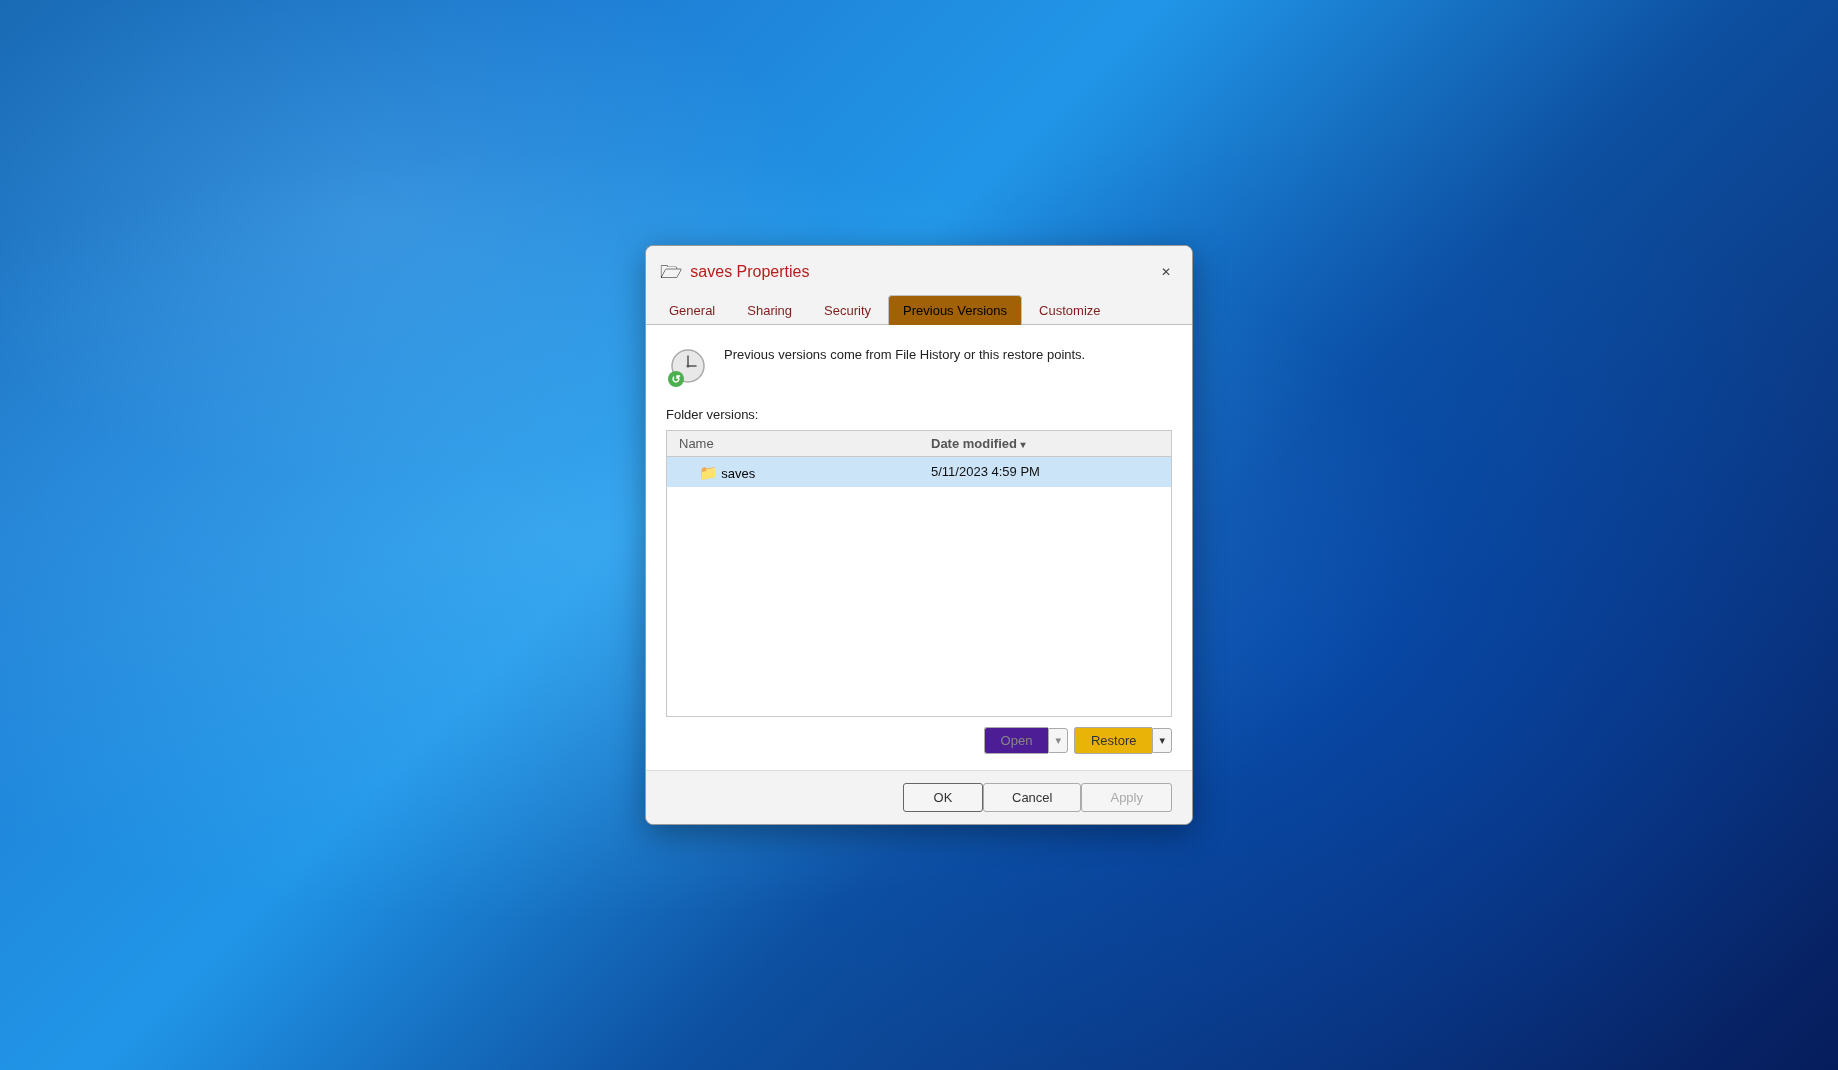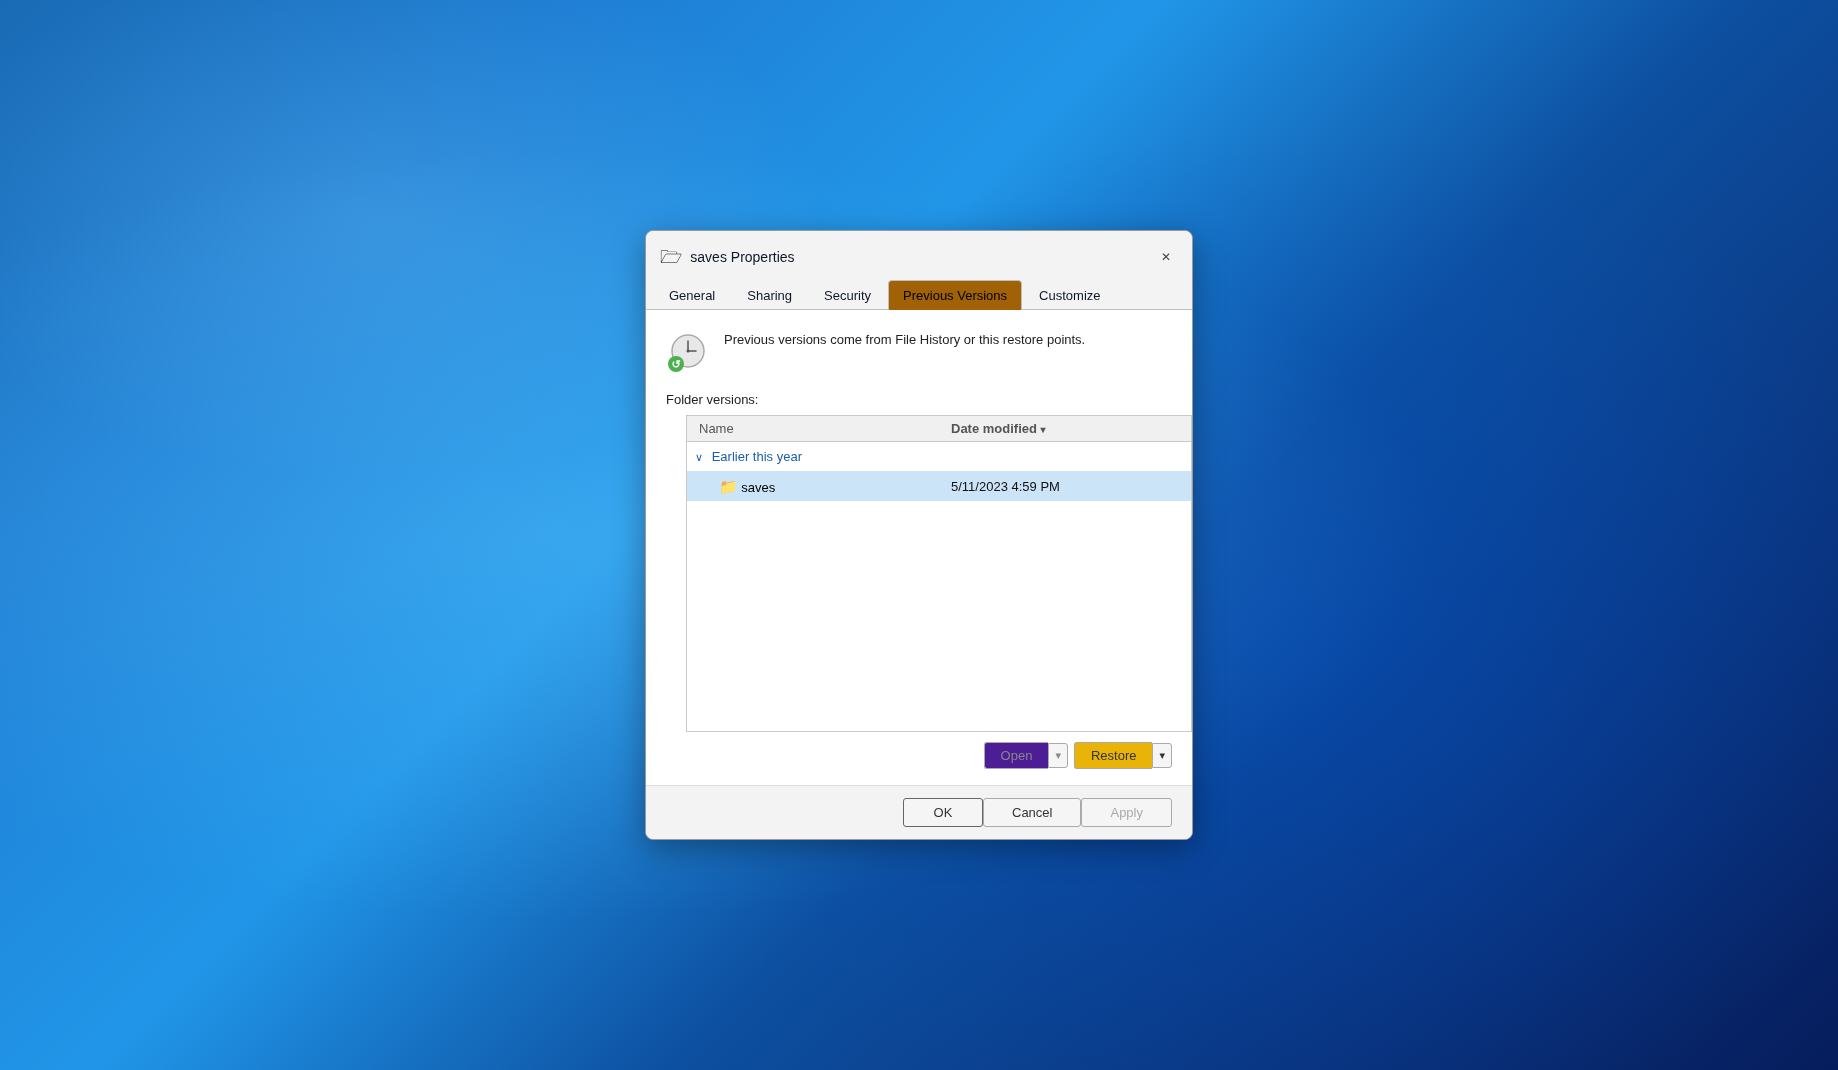--- a/index.html
+++ b/index.html
@@ -51,23 +51,23 @@
       gap: 8px;
     }
 
     .title-bar-icon {
       font-size: 18px;
       line-height: 1;
     }
 
     .title-bar-text {
       flex: 1;
-      font-size: 14px;
+      font-size: 16px;
       font-weight: 400;
-      color: #0f172a;
+      color: #b91c1c;
     }
 
     .close-btn {
       width: 28px;
       height: 28px;
       border: none;
       background: transparent;
       border-radius: 4px;
       cursor: pointer;
       display: flex;
@@ -82,21 +82,21 @@
       display: flex;
       border-bottom: 1px solid #c0c0c0;
       background: #f3f3f3;
       padding: 0 8px;
       gap: 2px;
     }
 
     .tab {
       padding: 7px 14px;
       font-size: 13px;
-      color: #0f172a;
+      color: #7f1d1d;
       cursor: pointer;
       border: 1px solid transparent;
       border-bottom: none;
       border-radius: 4px 4px 0 0;
       background: transparent;
       position: relative;
       bottom: -1px;
     }
 
     .tab.active {
@@ -286,40 +286,34 @@
             <circle cx="8" cy="8" r="8" fill="#4caf50"></circle>
             <text x="8" y="12" text-anchor="middle" fill="white" font-size="11" font-weight="bold">↺</text>
           </g>
         </svg>
       </div>
       <div class="info-text">Previous versions come from File History or this restore points.</div>
     </div>
 
     <div class="folder-versions-label">Folder versions:</div>
 
-    <table class="versions-table" style="width:100%; border-collapse:collapse; border:1px solid #c8c8c8;margin-left:20px;">
+    <table class="versions-table" style="width:100%; border-collapse:collapse; border:1px solid #c8c8c8;">
       <thead>
         <tr style="background:#f0f0f0; border-bottom:1px solid #c8c8c8;">
           <th style="text-align:left; padding:5px 12px; font-weight:400; font-size:13px; color:#555; width:50%;">
             <span>Name</span>
           </th>
           <th style="text-align:left; padding:2px 12px; font-weight:700; font-size:13px; color:#555; width:50%;">
             <span>Date modified</span>
             <span style="font-size:10px;">▾</span>
           </th>
         </tr>
       </thead>
       <tbody>
 
-        <tr>
-          <td colspan="2" style="padding:7px 8px; color:#1a5fa8; font-size:13px;">
-            <span style="font-size:11px; margin-right:5px;">∨</span>
-            <span>Earlier this year</span>
-          </td>
-        </tr>
 
         <tr style="background:#cce4f7; cursor:default;">
           <td style="padding: 7px 8px 5px 32px; font-size: 13px; display: table-cell; align-items: center; gap: 8px; border: none;">
             <span style="font-size:15px;">📁</span>
             <span>saves</span>
           </td>
           <td style="padding:5px 12px; font-size:13px; color:#111;">
             <span>5/11/2023 4:59 PM</span>
           </td>
         </tr>

